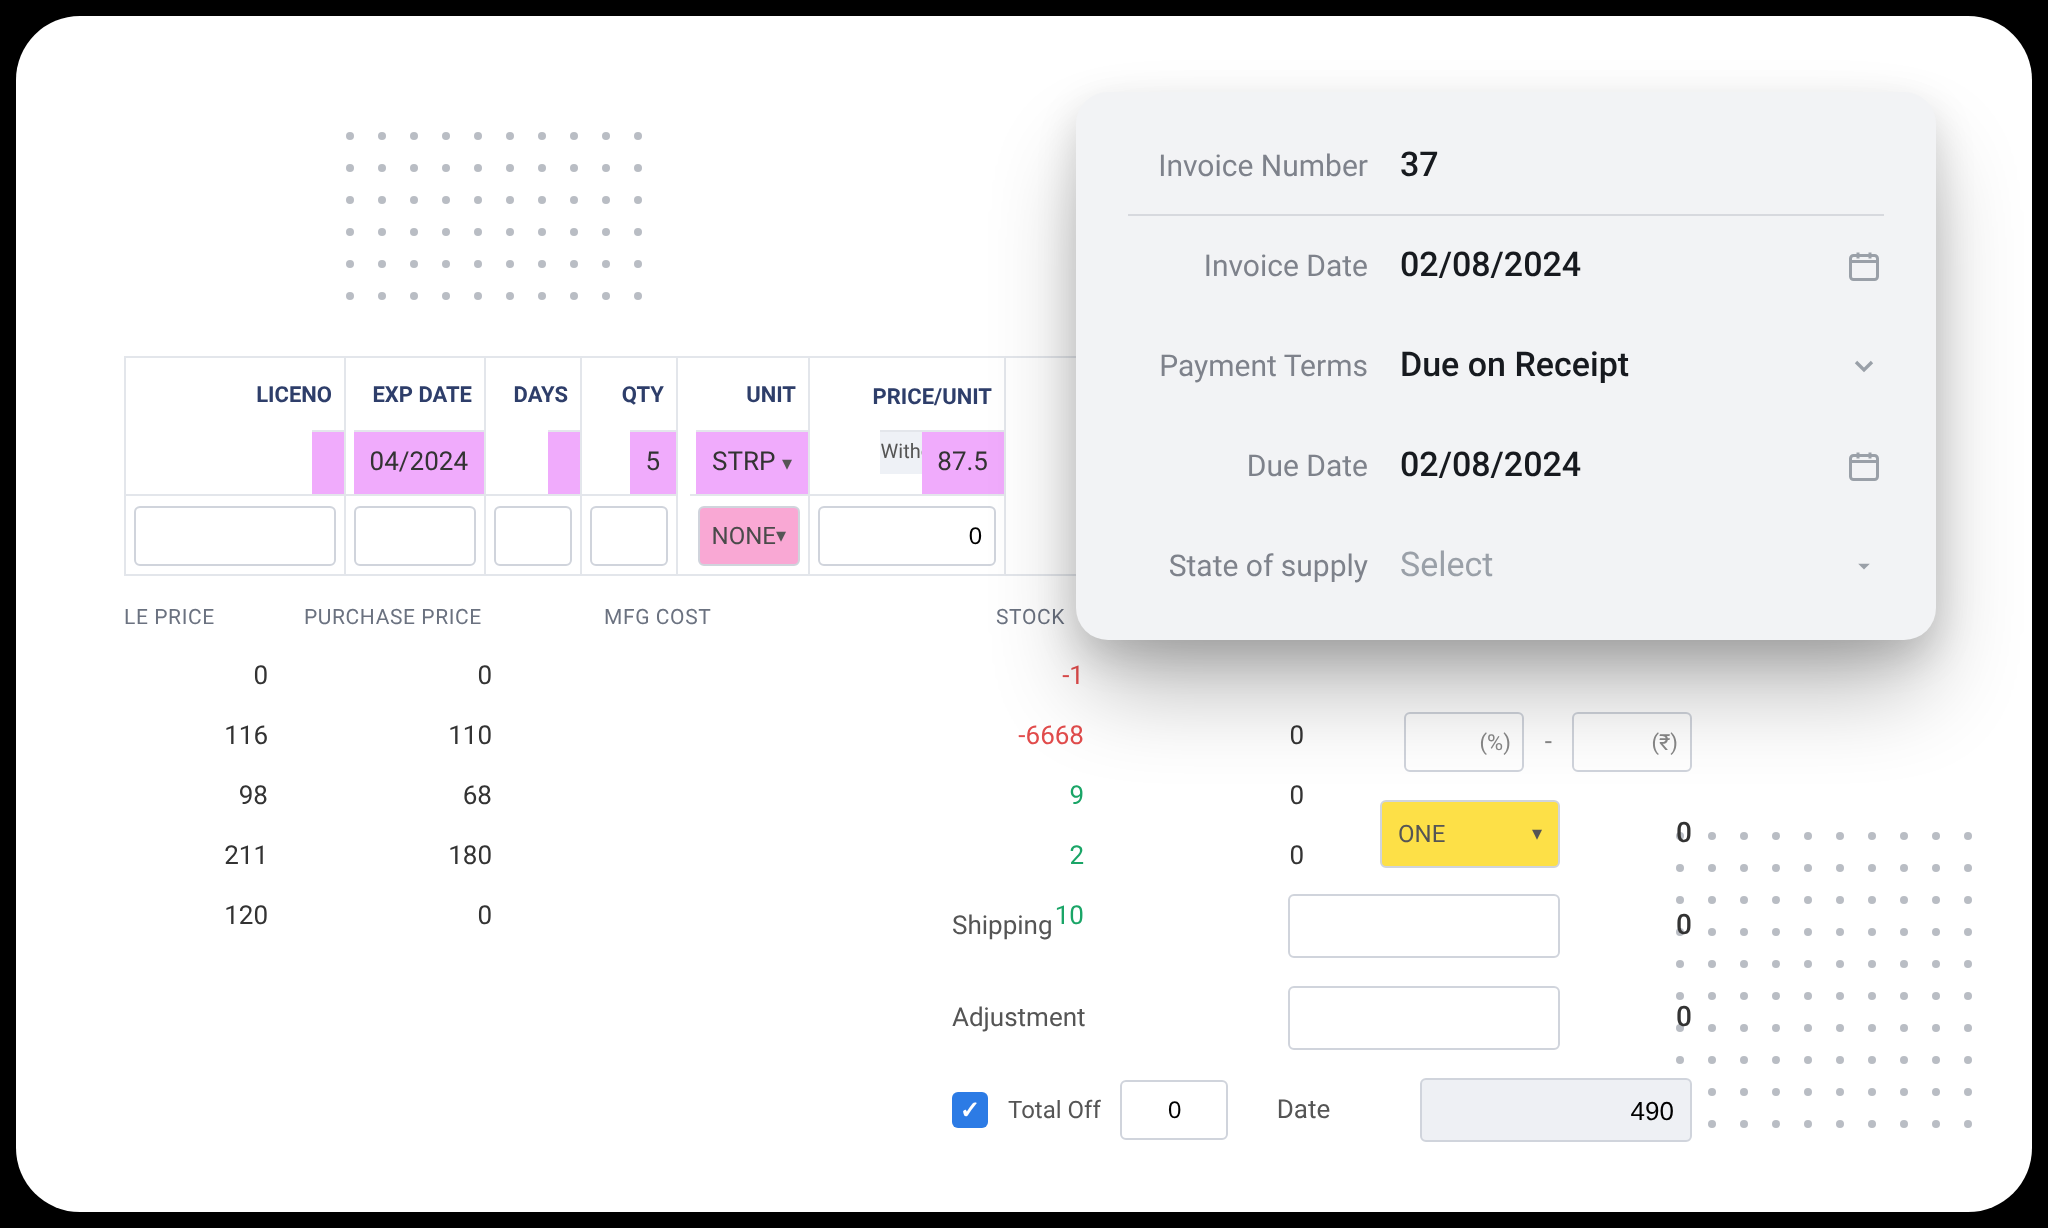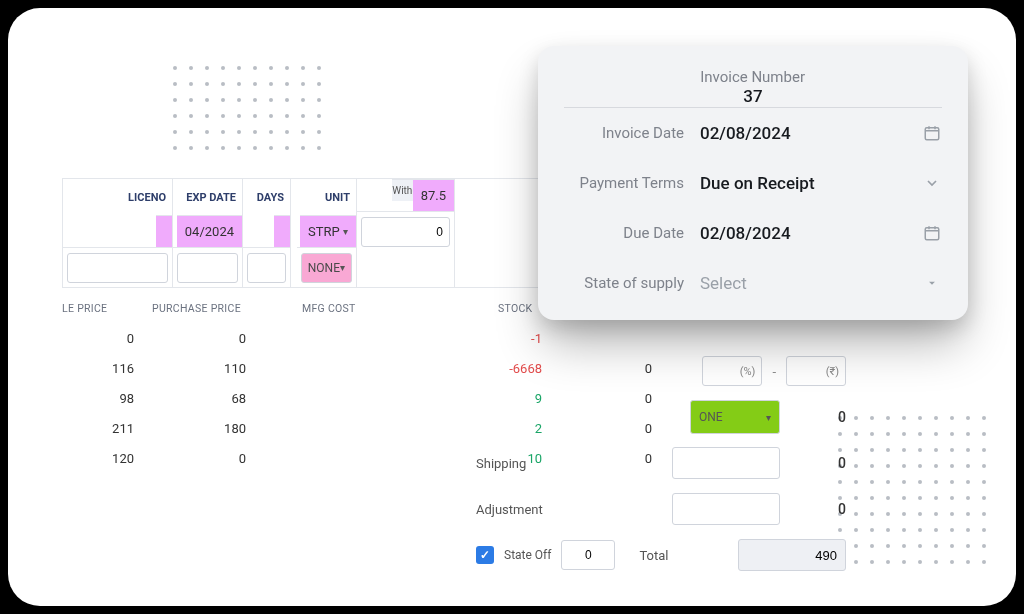--- a/index.html
+++ b/index.html
@@ -128,52 +128,52 @@
     position: absolute;
     right: 170px;
     top: 340px;
     width: 370px;
     font-size: 13px;
     color: #555;
   }
   .sum-row { display:flex; align-items:center; gap:10px; height: 46px; }
   .sum-label { flex: 1; }
   .sum-input {
-    width: 108px; height: 32px; border:1px solid #d0d4dc; border-radius:3px; padding:12px 8px; text-align:right; background:#fff; font-size:13px;
+    width: 136px; height: 32px; border:1px solid #d0d4dc; border-radius:3px; padding:12px 8px; text-align:right; background:#fff; font-size:13px;
   }
   .mini-input { width: 54px; height:30px; border:1px solid #d0d4dc; border-radius:3px; text-align:center; font-size:12px; }
   .sum-val { width: 56px; text-align:right; font-size: 14px; color:#333; font-weight:500; }
   .chk {
     width:18px; height:18px; background:#2c7be5; border-radius:3px; display:inline-flex; align-items:center; justify-content:center; color:#fff; font-size:12px; font-weight:700;
   }
   .pair-input {
     width: 60px; height: 30px; border:1px solid #d0d4dc; border-radius:3px; display:flex; align-items:center; justify-content:flex-end; padding:0 6px; font-size:11px; color:#888; background:#fff;
   }
   .pair-sel {
-    width: 90px; height: 30px; border:1px solid #d0d4dc; border-radius:3px; display:flex; align-items:center; justify-content:space-between; padding:16px 8px; font-size:12px; color:#555; background:#84cc16;
+    width: 90px; height: 30px; border:1px solid #d0d4dc; border-radius:3px; display:flex; align-items:center; justify-content:space-between; padding:16px 8px; font-size:12px; color:#555; background:#fde047;
   }
 
   
   .card {
     position: absolute;
     top: 38px;
     left: 530px;
     width: 430px;
     height: 274px;
     background: #f2f3f5;
     border-radius: 16px;
     box-shadow: 0 28px 48px -6px rgba(0,0,0,0.30), 0 8px 20px rgba(0,0,0,0.15);
     padding: 22px 26px 10px 26px;
   }
   .card-row {
     display: flex;
     align-items: center;
     height: 50px;
   }
-  .card-row.first { height: 40px; border-bottom: 1px solid #d7d9de; padding-bottom: 10px; flex-direction: column; }
+  .card-row.first { height: 40px; border-bottom: 1px solid #d7d9de; padding-bottom: 10px; }
   .card-label {
     width: 136px;
     text-align: right;
     padding-right: 16px;
     font-size: 15px;
     color: #7e828b;
   }
   .card-value {
     flex: 1;
     font-size: 17px;
@@ -372,33 +372,43 @@
             <input style="">
           </div>
       </div>
       <div class="col c-days">
         <div class="hd">DAYS</div>
         <div class="row1"></div>
         <div class="row2">
             <input style="">
           </div>
       </div>
+      <div class="col c-qty">
+        <div class="hd">QTY</div>
+        <div class="row1">5</div>
+        <div class="row2">
+            <input style="">
+          </div>
+      </div>
       <div class="col c-unit">
         <div class="hd">UNIT</div>
         <div class="row1" style="justify-content:flex-start;padding-left:8px">
           <span>STRP</span>&nbsp;<span class="caret">▾</span>
         </div>
         <div class="row2">
           <div class="fake-select">
             <span>NONE</span>
               <span class="caret">▾</span>
           </div>
         </div>
       </div>
       <div class="col c-pu">
+        <div class="hd" style="flex-direction:column;height:36px;padding-top:2px">
+          <span>PRICE/UNIT</span>
+        </div>
         <div class="sub">
           <span>Without Tax</span>
             <span class="caret">▾</span>
         </div>
         <div class="row1" style="margin-top:-22px">87.5</div>
         <div class="row2">
             <input style="text-align: right;" value="0">
           </div>
       </div>
       <div class="col c-tail">
@@ -482,23 +492,23 @@
       <input class="sum-input" style="">
       <div class="sum-val">0</div>
     </div>
     <div class="sum-row">
       <div class="sum-label">Adjustment</div>
       <input class="sum-input" style="">
       <div class="sum-val">0</div>
     </div>
     <div class="sum-row">
       <span class="chk">✓</span>
-      <span style="font-size:12px">State Off</span>
+      <span style="font-size:12px">Total Off</span>
       <input class="mini-input" value="0" style="">
-      <div style="flex:1;padding-left:14px">Total</div>
+      <div style="flex:1;padding-left:14px">Date</div>
       <input class="sum-input" style="background: rgb(238, 240, 244);" readonly="" value="490">
     </div>
   </div>
 
   <div class="card">
     <div class="card-row first">
       <div class="card-label">Invoice Number</div>
       <div class="card-value">
         <span>37</span>
       </div>

